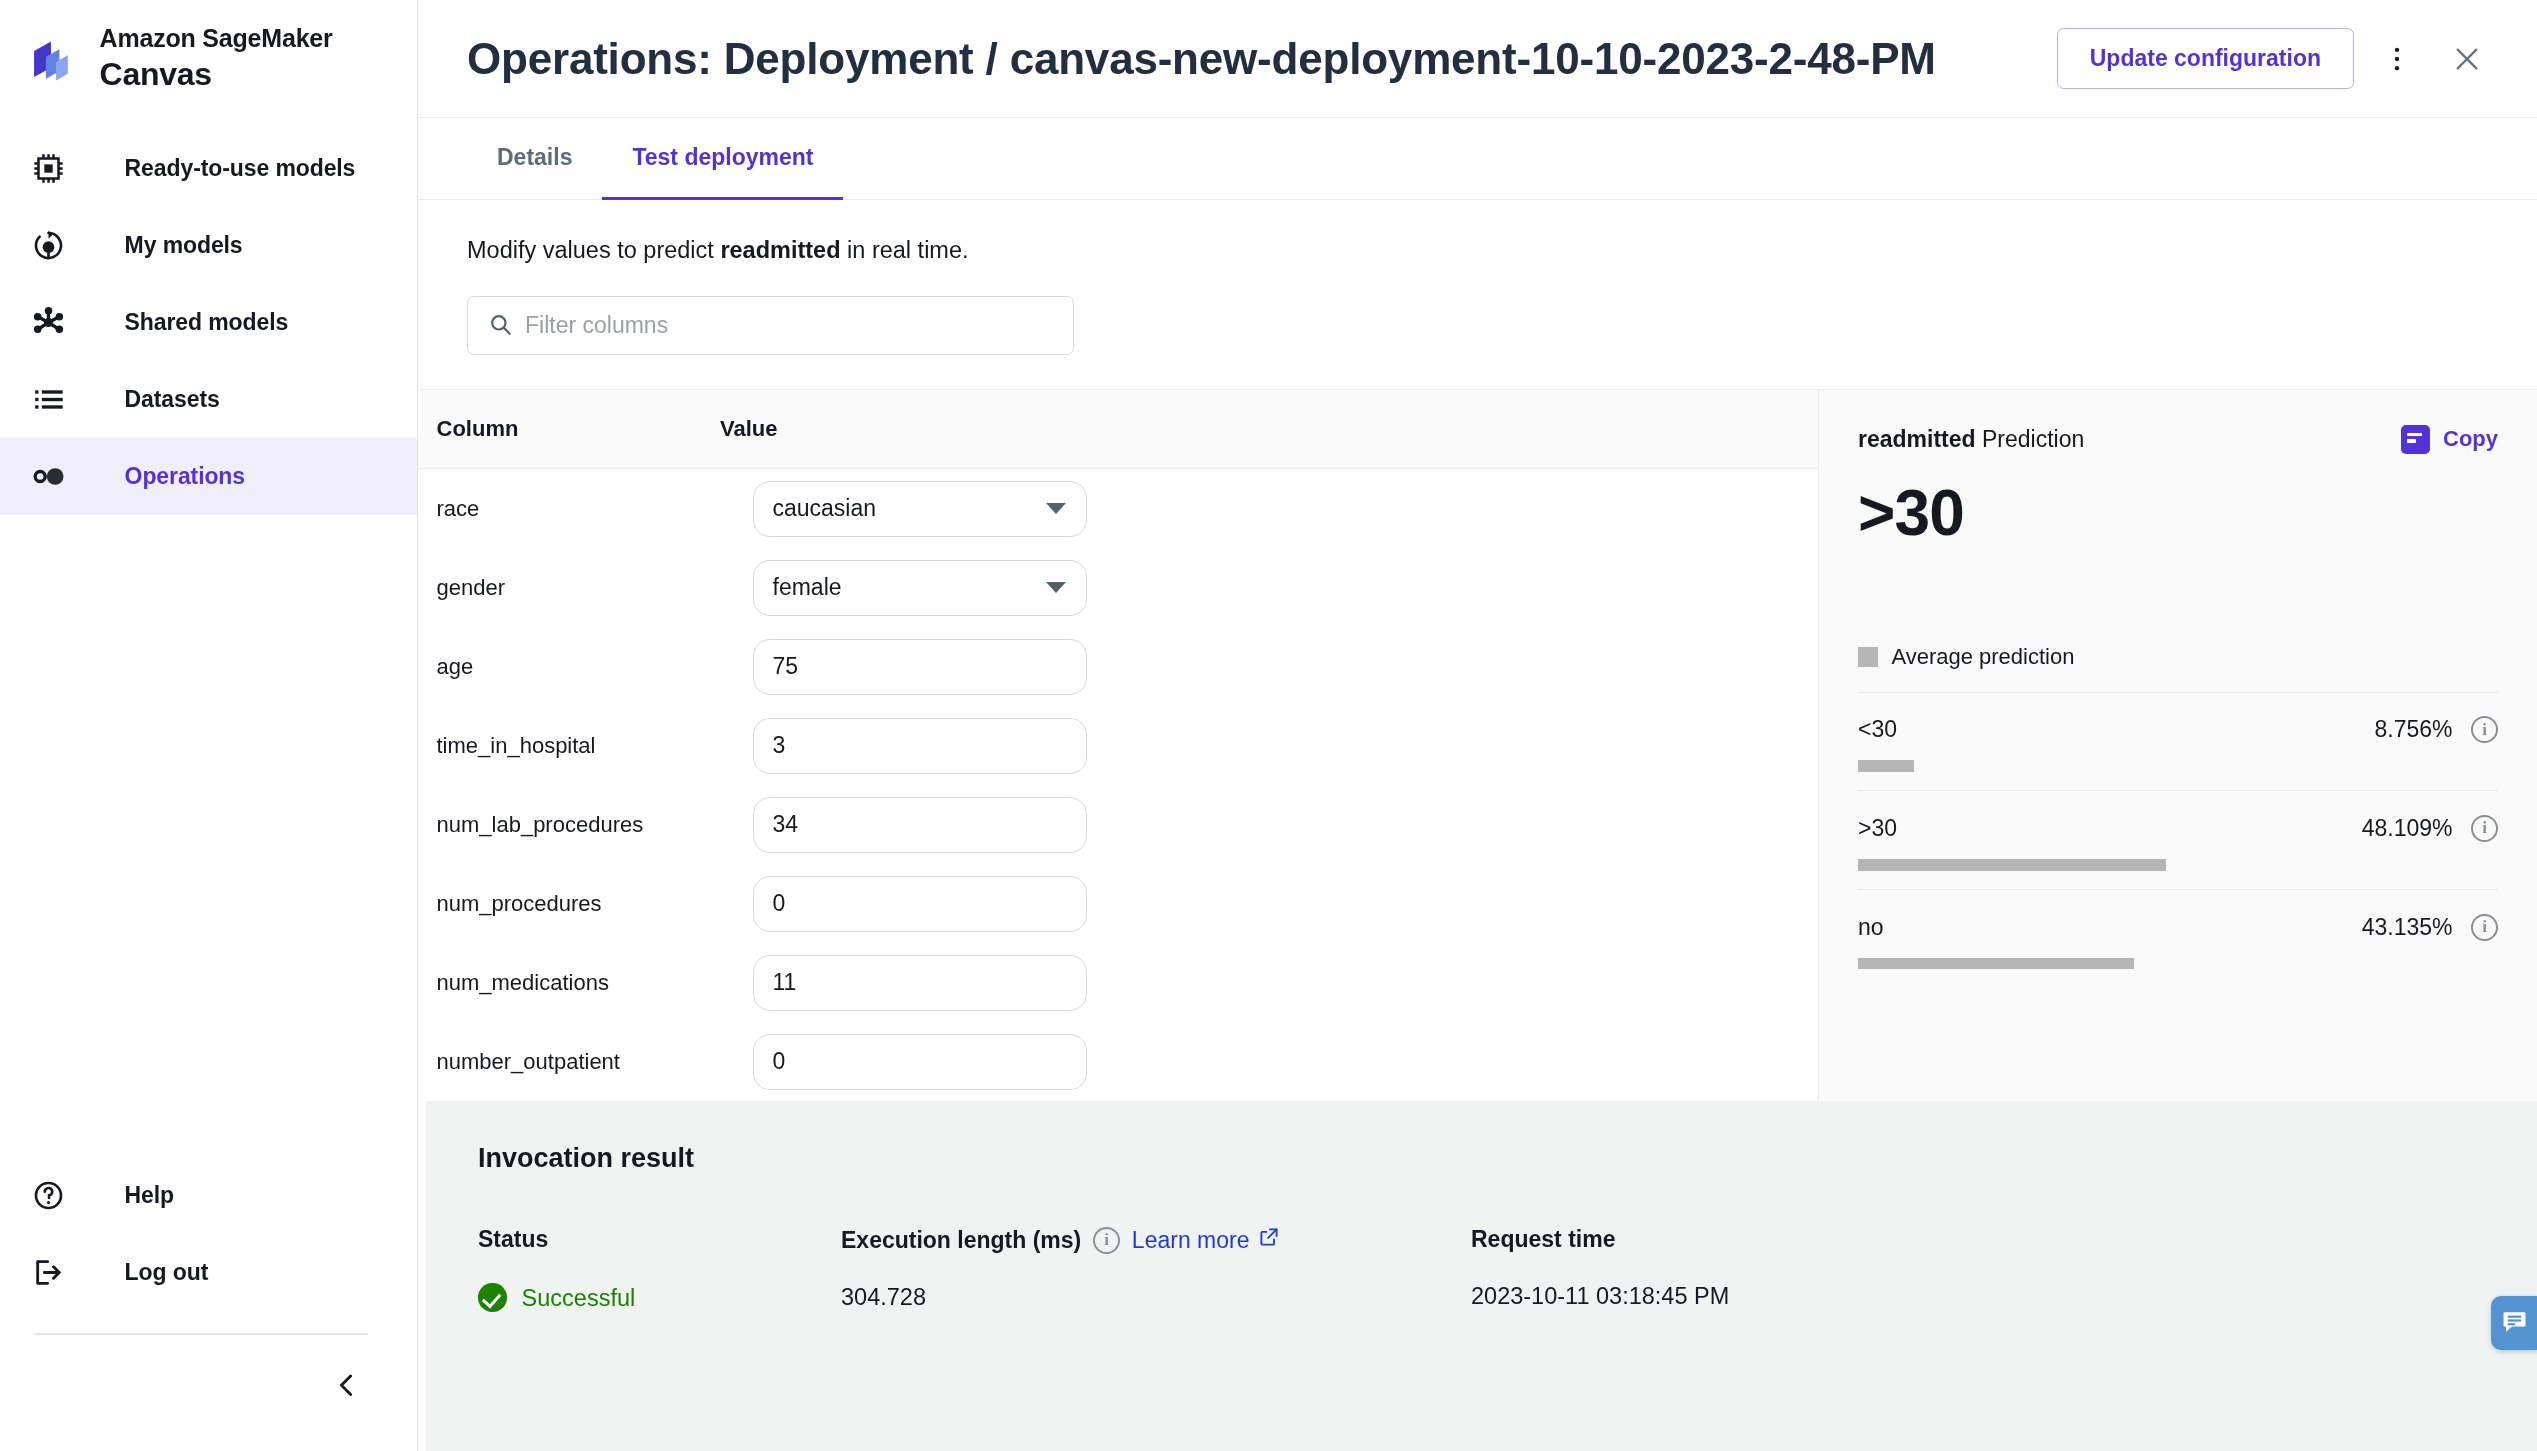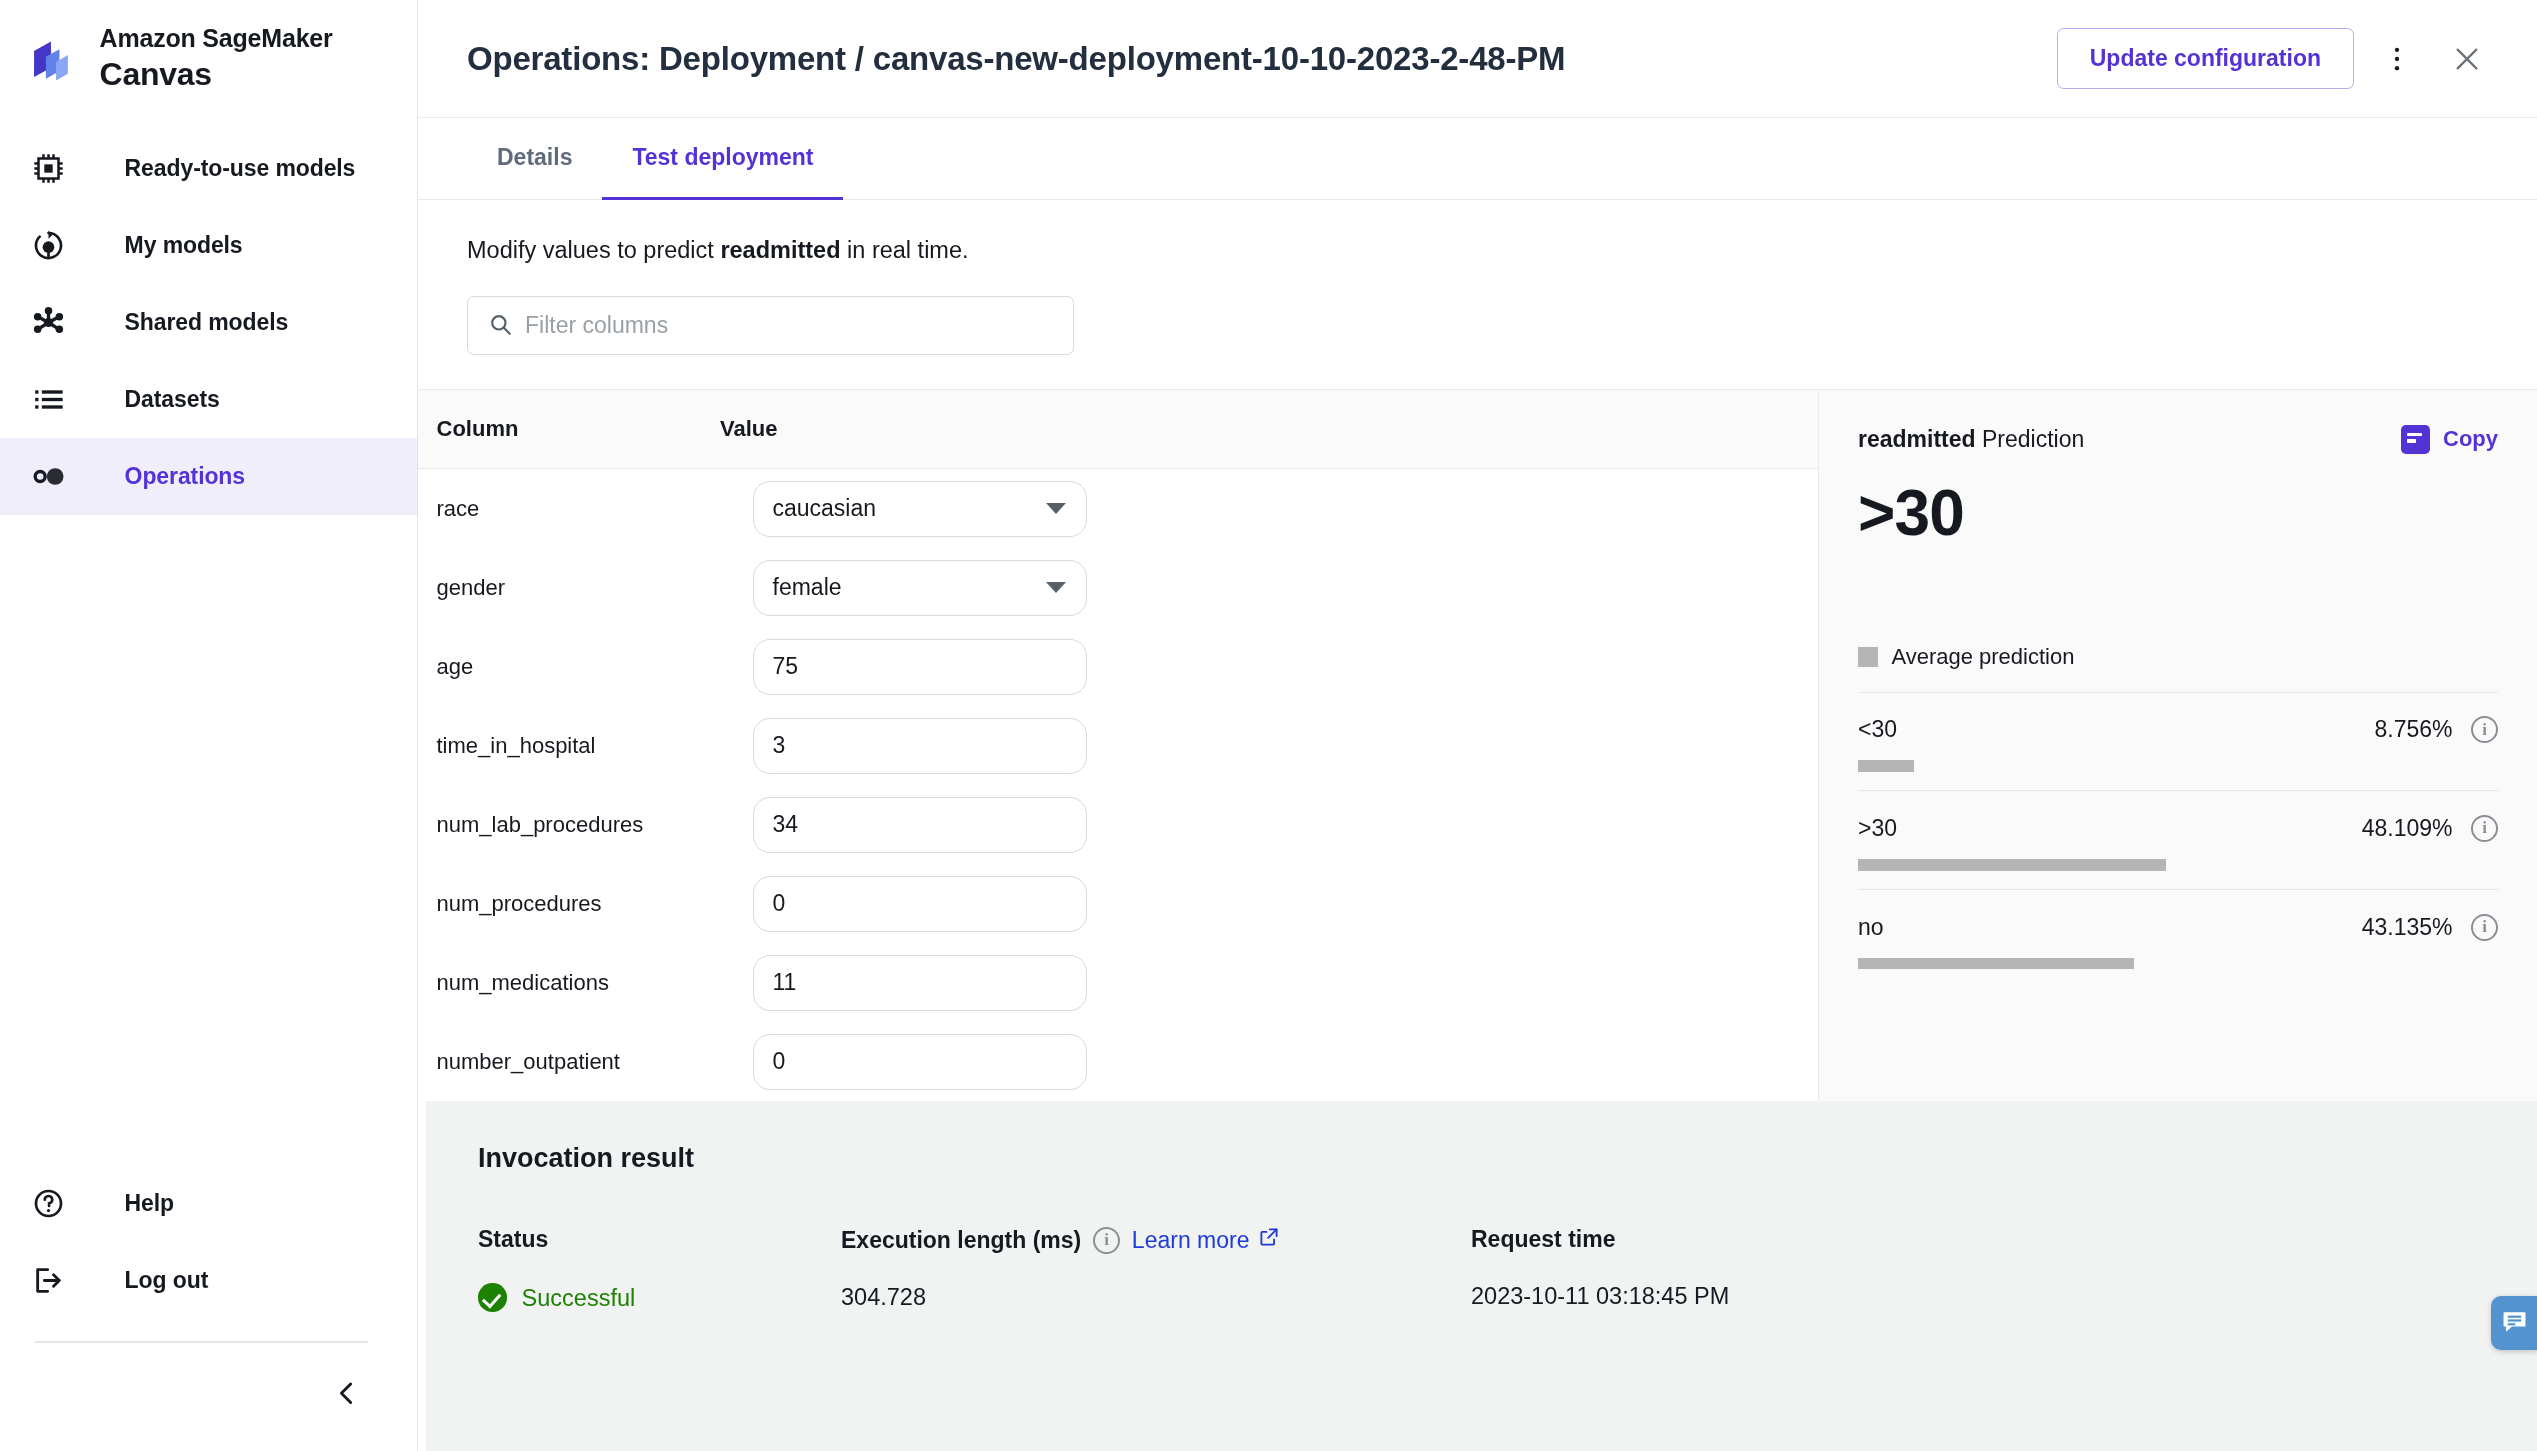--- a/index.html
+++ b/index.html
@@ -30,36 +30,36 @@
   .nav-item {
     display: flex; align-items: center; gap: 25px;
     height: 77px; padding-left: 28.6px; cursor: pointer;
     color: #16191f;
   }
   .nav-item .nav-ico { width: 39px; height: 39px; flex: none; display:flex; align-items:center; justify-content:center;}
   .nav-label { font-size: 23px; font-weight: 700; letter-spacing: -0.1px; margin-left: 32px; }
   .nav-item.active { background: #f1eefc; }
   .nav-item.active .nav-label { color: #5433d6; }
 
-  .nav-bottom { margin-top: auto; display: flex; flex-direction: column; padding-bottom: 8px; }
+  .nav-bottom { margin-top: auto; display: flex; flex-direction: column; padding-bottom: 16px; }
   .sidebar-divider { height: 1.7px; background: #e4e4e7; margin: 22px 49px 0 35px; }
   .collapse-row { height: 101px; display: flex; align-items: center; justify-content: flex-end; padding-right: 50px; }
   .collapse-btn { width: 39px; height: 39px; display:flex; align-items:center; justify-content:center; cursor:pointer;}
 
   
   .main { flex: 1; height: 1452px; display: flex; flex-direction: column; background: #ffffff; min-width: 0; }
 
   .topbar {
     height: 118px; flex: none;
     display: flex; align-items: center;
     padding: 0 44px 0 49px;
     border-bottom: 1.7px solid #eaeaec;
     background: #fff;
   }
-  .page-title { font-size: 33px; color: #232f3e; letter-spacing: -0.2px; white-space: nowrap; }
+  .page-title { font-size: 44px; color: #232f3e; letter-spacing: -0.2px; white-space: nowrap; }
   .page-title .bold { font-weight: 700; }
   .topbar-spacer { flex: 1; }
   .btn-outline {
     border: 1.7px solid #b9aaf2; border-radius: 6.7px;
     color: #5433d6; background: #fff;
     font-size: 23px; font-weight: 700;
     padding: 16px 32px; cursor: pointer;
     font-family: inherit; white-space: nowrap;
   }
   .icon-btn { width: 55px; height: 55px; display:flex; align-items:center; justify-content:center; cursor:pointer; margin-left: 15px;}

